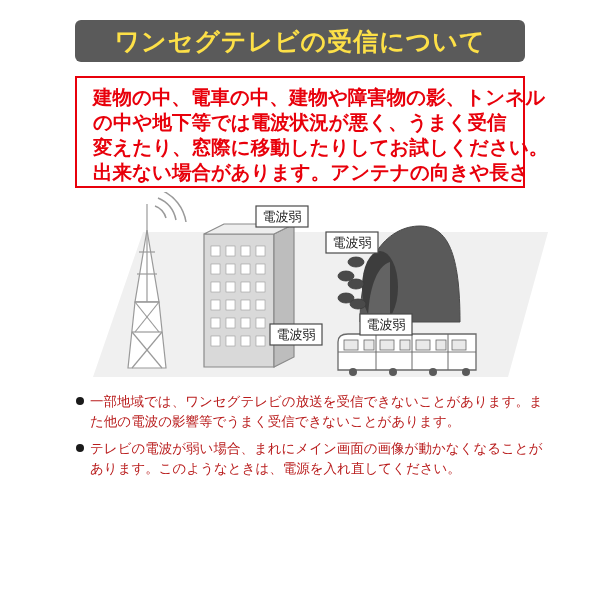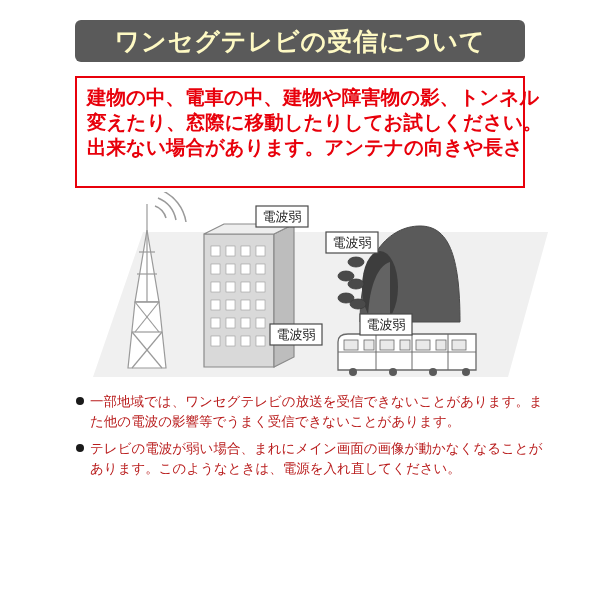--- a/index.html
+++ b/index.html
@@ -28,39 +28,39 @@
     top: 20px;
     width: 450px;
     height: 42px;
     background: #5a5a5a;
     border-radius: 6px;
     display: flex;
     align-items: center;
     justify-content: center;
   }
   .title-banner .title-text {
-    color: #fef9c3;
+    color: #fde047;
     font-size: 25px;
     font-weight: bold;
     letter-spacing: 1px;
     line-height: 1;
     white-space: nowrap;
   }
 
   
   .warning-box {
     position: absolute;
     left: 75px;
     top: 76px;
     width: 450px;
     height: 112px;
     box-sizing: border-box;
     border: 2px solid #e8000b;
     background: #ffffff;
-    padding: 7px 10px 0 10px;
+    padding: 7px 10px 0 16px;
   }
   .warning-line {
     color: #e8000b;
     font-size: 19.5px;
     font-weight: bold;
     line-height: 25px;
     white-space: nowrap;
     letter-spacing: 0px;
   }
 
@@ -111,20 +111,21 @@
 <body>
 
 <div class="page">
 
   <div class="title-banner">
     <span class="title-text">ワンセグテレビの受信について</span>
   </div>
 
   <div class="warning-box">
     <div class="warning-line">建物の中、電車の中、建物や障害物の影、トンネル</div>
+    <div class="warning-line">の中や地下等では電波状況が悪く、うまく受信</div>
     <div class="warning-line">変えたり、窓際に移動したりしてお試しください。</div>
     <div class="warning-line">出来ない場合があります。アンテナの向きや長さ</div>
   </div>
 
   <div class="illustration">
     <svg width="600" height="195" viewBox="0 0 600 195" xmlns="http://www.w3.org/2000/svg">
 
       <polygon points="85,185 135,40 540,40 500,185" fill="#f0f0f0" stroke="none"></polygon>
 
       <g stroke="#9a9a9a" stroke-width="1.2" fill="none">

